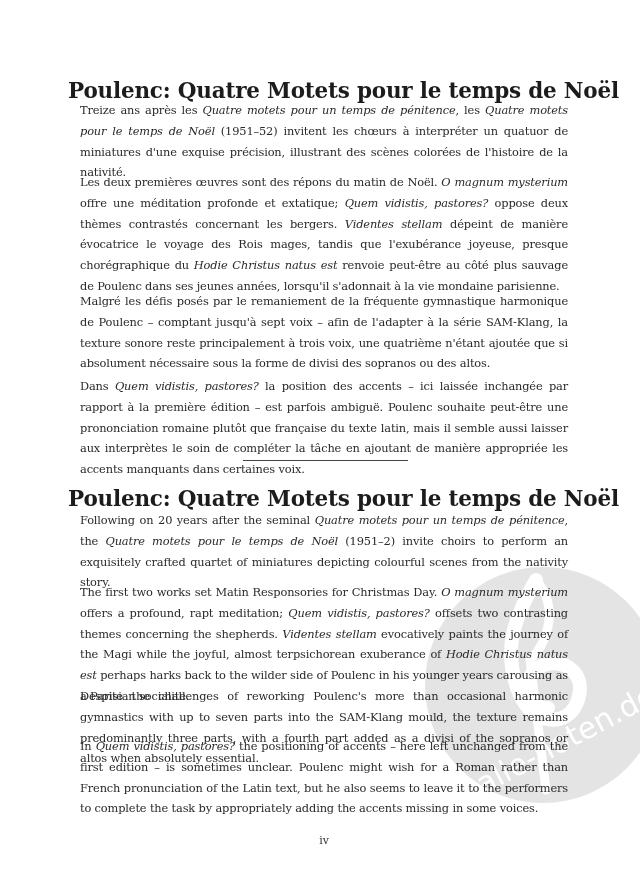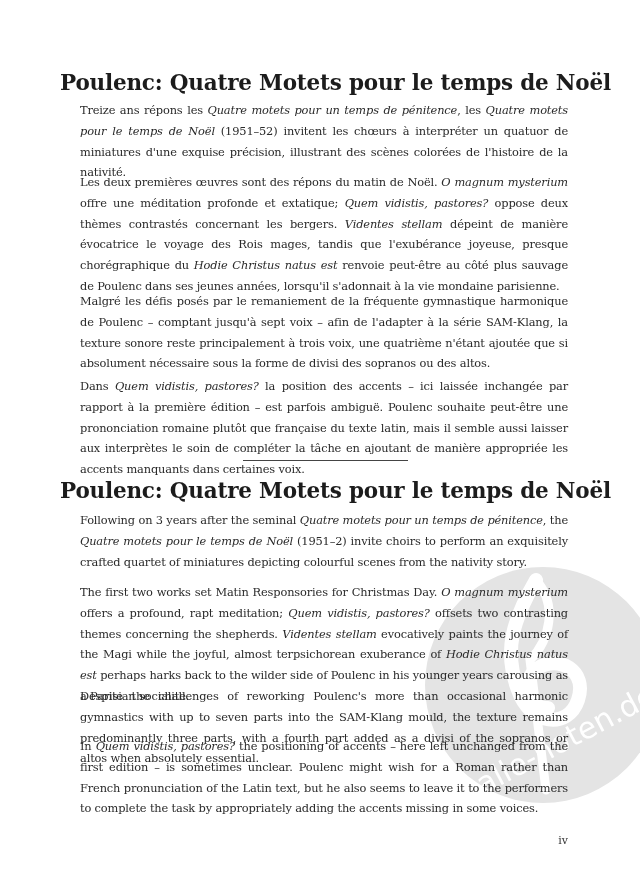--- a/index.html
+++ b/index.html
@@ -15,68 +15,68 @@
     position: absolute; left: 418px; top: 560px; width: 250px; height: 250px;
     z-index: 0; pointer-events: none;
   }
   .content { position: absolute; left: 80px; top: 0; width: 488px; z-index: 1; }
   h1 {
     font-family: "DejaVu Serif", "Liberation Serif", serif;
     font-weight: bold;
     font-size: 21.5px;
     color: #1c1c1c;
     text-align: right;
-    margin: 0;
+    margin: 8px;
     letter-spacing: -0.2px;
     white-space: nowrap;
     position: absolute; left: -20px; width: 528px;
   }
   p {
     font-size: 11.4px;
     line-height: 20.8px;
     text-align: justify;
     margin: 0;
     position: absolute; left: 0; width: 488px;
     letter-spacing: -0.15px;
   }
   p i { }
   .rule {
     position: absolute; left: 163px; width: 165px; height: 0;
     border-top: 1.5px solid #444;
   }
   .pagenum {
-    position: absolute; left: 0; width: 488px; text-align: right;
+    position: absolute; left: 0; width: 488px; text-align: center;
     font-size: 11px; color: #333;
   }
 </style>
 </head>
 <body>
 
 <div class="page">
 
   <svg class="watermark" viewBox="0 0 250 250">
     <circle cx="125" cy="125" r="118" fill="#e4e4e4"></circle>
     <path d="M118 20 C 95 60, 85 90, 100 130 C 112 165, 150 170, 160 140 C 170 110, 140 95, 120 108 C 100 122, 112 150, 130 148" fill="none" stroke="#ffffff" stroke-width="14" stroke-linecap="round"></path>
     <path d="M118 20 C 140 45, 132 80, 112 100 L 128 230" fill="none" stroke="#ffffff" stroke-width="9" stroke-linecap="round"></path>
     <text x="55" y="205" font-size="30" fill="#ffffff" font-family="DejaVu Sans, sans-serif" transform="rotate(-28 120 200)">alle-noten.de</text>
   </svg>
 
   <div class="content">
 
     <h1 style="top:70px">Poulenc: Quatre Motets pour le temps de Noël</h1>
 
-    <p style="top:100px"><span>Treize ans répons les </span><i>Quatre motets pour un temps de pénitence</i><span>, les </span><i>Quatre motets pour le temps de Noël</i><span> (1951–52) invitent les chœurs à interpréter un quatuor de miniatures d'une exquise précision, illustrant des scènes colorées de l'histoire de la nativité.</span></p>
+    <p style="top:100px"><span>Treize ans après les </span><i>Quatre motets pour un temps de pénitence</i><span>, les </span><i>Quatre motets pour le temps de Noël</i><span> (1951–52) invitent les chœurs à interpréter un quatuor de miniatures d'une exquise précision, illustrant des scènes colorées de l'histoire de la nativité.</span></p>
     <p style="top:172px"><span>Les deux premières œuvres sont des répons du matin de Noël. </span><i>O magnum mysterium</i><span> offre une méditation profonde et extatique; </span><i>Quem vidistis, pastores?</i><span> oppose deux thèmes contrastés concernant les bergers. </span><i>Videntes stellam</i><span> dépeint de manière évocatrice le voyage des Rois mages, tandis que l'exubérance joyeuse, presque chorégraphique du </span><i>Hodie Christus natus est</i><span> renvoie peut-être au côté plus sauvage de Poulenc dans ses jeunes années, lorsqu'il s'adonnait à la vie mondaine parisienne.</span></p>
     <p style="top:291px"><span>Malgré les défis posés par le remaniement de la fréquente gymnastique harmonique de Poulenc – comptant jusqu'à sept voix – afin de l'adapter à la série SAM-Klang, la texture sonore reste principalement à trois voix, une quatrième n'étant ajoutée que si absolument nécessaire sous la forme de divisi des sopranos ou des altos.</span></p>
     <p style="top:376px"><span>Dans </span><i>Quem vidistis, pastores?</i><span> la position des accents – ici laissée inchangée par rapport à la première édition – est parfois ambiguë. Poulenc souhaite peut-être une prononciation romaine plutôt que française du texte latin, mais il semble aussi laisser aux interprètes le soin de compléter la tâche en ajoutant de manière appropriée les accents manquants dans certaines voix.</span></p>
 
     <div class="rule" style="top:460px"></div>
 
     <h1 style="top:478px">Poulenc: Quatre Motets pour le temps de Noël</h1>
 
-    <p style="top:510px"><span>Following on 3 years after the seminal </span><i>Quatre motets pour un temps de pénitence</i><span>, the </span><i>Quatre motets pour le temps de Noël</i><span> (1951–2) invite choirs to perform an exquisitely crafted quartet of miniatures depicting colourful scenes from the nativity story.</span></p>
+    <p style="top:510px"><span>Following on 20 years after the seminal </span><i>Quatre motets pour un temps de pénitence</i><span>, the </span><i>Quatre motets pour le temps de Noël</i><span> (1951–2) invite choirs to perform an exquisitely crafted quartet of miniatures depicting colourful scenes from the nativity story.</span></p>
     <p style="top:582px"><span>The first two works set Matin Responsories for Christmas Day. </span><i>O magnum mysterium</i><span> offers a profound, rapt meditation; </span><i>Quem vidistis, pastores?</i><span> offsets two contrasting themes concerning the shepherds. </span><i>Videntes stellam</i><span> evocatively paints the journey of the Magi while the joyful, almost terpsichorean exuberance of </span><i>Hodie Christus natus est</i><span> perhaps harks back to the wilder side of Poulenc in his younger years carousing as a Parisian socialite.</span></p>
     <p style="top:686px"><span>Despite the challenges of reworking Poulenc's more than occasional harmonic gymnastics with up to seven parts into the SAM-Klang mould, the texture remains predominantly three parts, with a fourth part added as a divisi of the sopranos or altos when absolutely essential.</span></p>
     <p style="top:736px"><span>In </span><i>Quem vidistis, pastores?</i><span> the positioning of accents – here left unchanged from the first edition – is sometimes unclear. Poulenc might wish for a Roman rather than French pronunciation of the Latin text, but he also seems to leave it to the performers to complete the task by appropriately adding the accents missing in some voices.</span></p>
 
     <div class="pagenum" style="top:834px">iv</div>
   </div>
 </div>
 
 </body></html>

